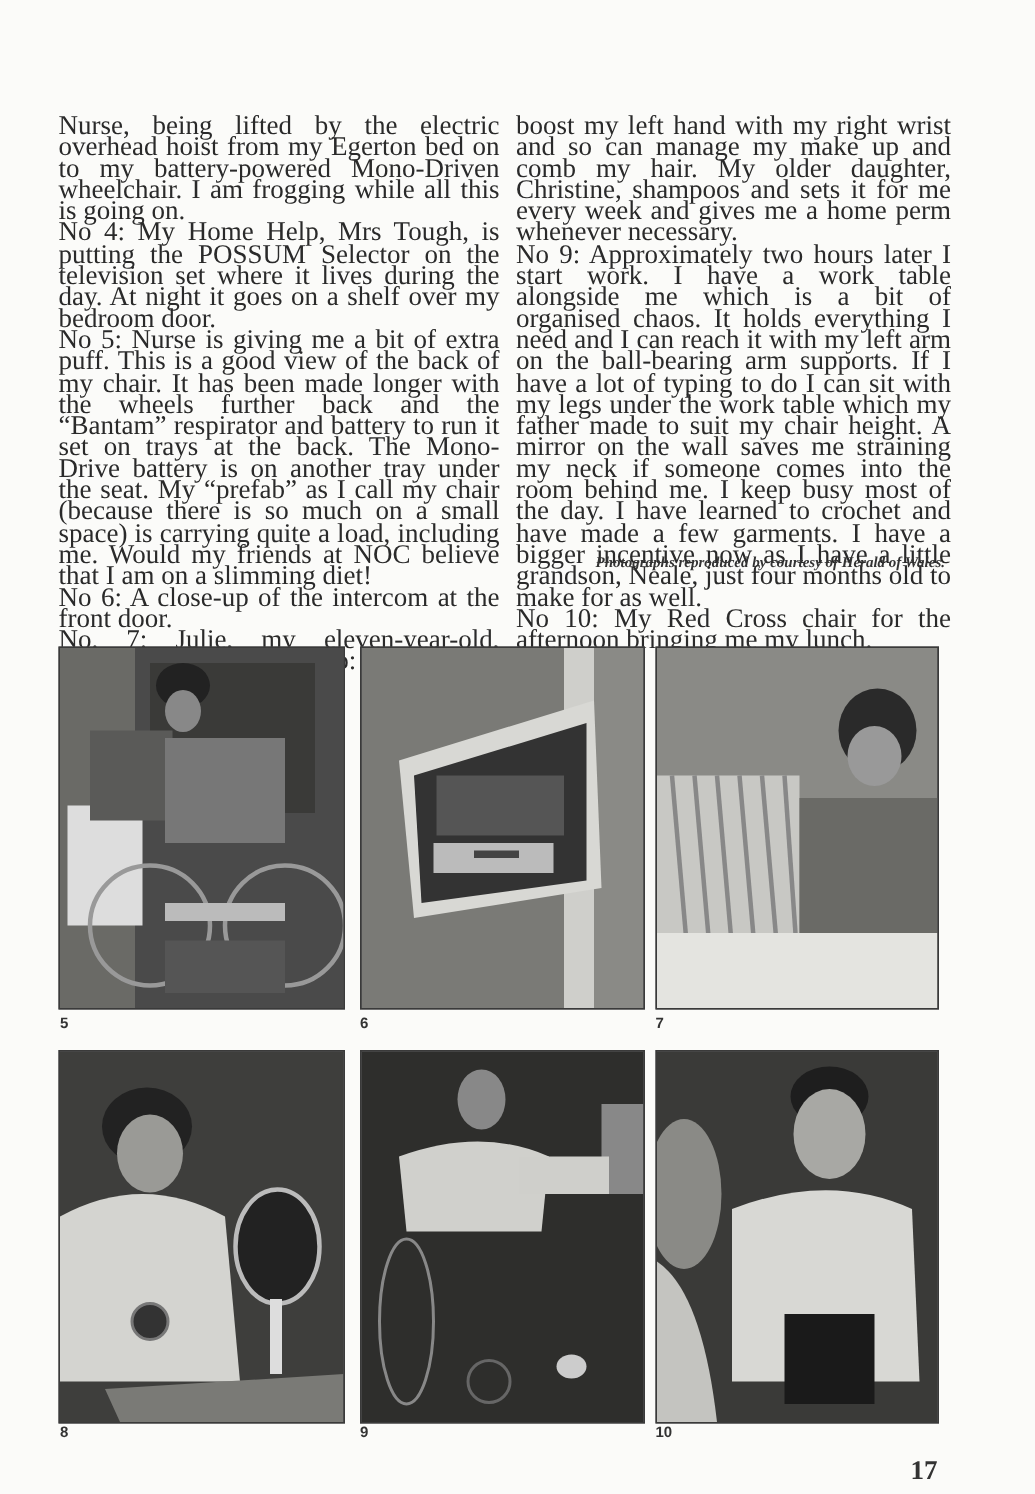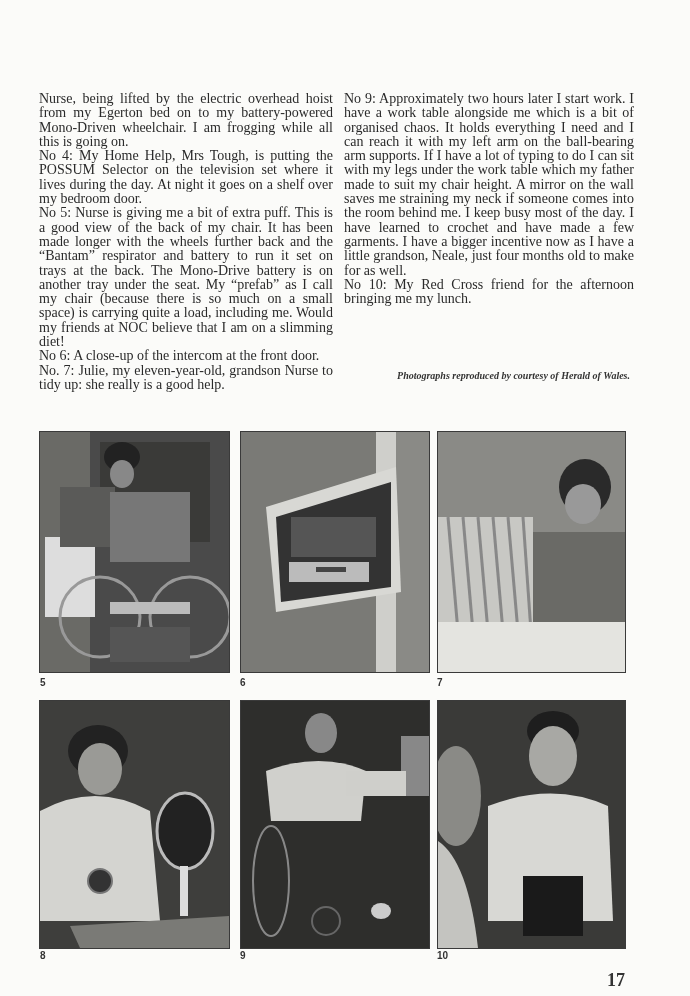--- a/index.html
+++ b/index.html
@@ -2,21 +2,21 @@
 <html><head>
 <meta charset="utf-8">
 <style>
   html, body { margin: 0; padding: 0; }
   body {
     width: 690px; height: 996px; background: #fbfbf9; position: relative; overflow: hidden;
     font-family: "Liberation Serif", "DejaVu Serif", serif; color: #2a2a2a;
   }
   .col {
     position: absolute; top: 76px; width: 294px;
-    font-size: 14px; line-height: 14.3px; text-align: justify; margin-top: 16px;
+    font-size: 18px; line-height: 14.3px; text-align: justify;
   }
   .col p { margin: 0; }
   #col-left { left: 39px; }
   #col-right { left: 344px; width: 290px; }
   .credit {
     position: absolute; top: 370px; right: 60px;
     font-size: 10px; font-style: italic; font-weight: bold; color: #333;
   }
   .photo {
     position: absolute; overflow: hidden; background: #555;
@@ -37,22 +37,23 @@
 
 <div id="col-left" class="col">
   <p>Nurse, being lifted by the electric overhead hoist from my Egerton bed on to my battery-powered Mono-Driven wheelchair. I am frogging while all this is going on.</p>
   <p>No 4: My Home Help, Mrs Tough, is putting the POSSUM Selector on the television set where it lives during the day. At night it goes on a shelf over my bedroom door.</p>
   <p>No 5: Nurse is giving me a bit of extra puff. This is a good view of the back of my chair. It has been made longer with the wheels further back and the “Bantam” respirator and battery to run it set on trays at the back. The Mono-Drive battery is on another tray under the seat. My “prefab” as I call my chair (because there is so much on a small space) is carrying quite a load, including me. Would my friends at NOC believe that I am on a slimming diet!</p>
   <p>No 6: A close-up of the intercom at the front door.</p>
   <p>No. 7: Julie, my eleven-year-old, grandson Nurse to tidy up: she really is a good help.</p>
 </div>
 
 <div id="col-right" class="col">
+  <p>boost my left hand with my right wrist and so can manage my make up and comb my hair. My older daughter, Christine, shampoos and sets it for me every week and gives me a home perm whenever necessary.</p>
   <p>No 9: Approximately two hours later I start work. I have a work table alongside me which is a bit of organised chaos. It holds everything I need and I can reach it with my left arm on the ball-bearing arm supports. If I have a lot of typing to do I can sit with my legs under the work table which my father made to suit my chair height. A mirror on the wall saves me straining my neck if someone comes into the room behind me. I keep busy most of the day. I have learned to crochet and have made a few garments. I have a bigger incentive now as I have a little grandson, Neale, just four months old to make for as well.</p>
-  <p>No 10: My Red Cross friend for the afternoon bringing me my lunch.</p>
+  <p>No 10: My Red Cross chair for the afternoon bringing me my lunch.</p>
 </div>
 
 <div class="credit">Photographs reproduced by courtesy of Herald of Wales.</div>
 
 <div class="photo" style="left:39px;top:431px;width:189px;height:240px;">
   <svg viewBox="0 0 189 240" preserveAspectRatio="none">
     <rect width="189" height="240" fill="#4a4a4a"></rect>
     <rect x="0" y="0" width="50" height="240" fill="#6a6a66"></rect>
     <rect x="60" y="10" width="110" height="100" fill="#3a3a38"></rect>
     <ellipse cx="82" cy="25" rx="18" ry="15" fill="#222"></ellipse>

